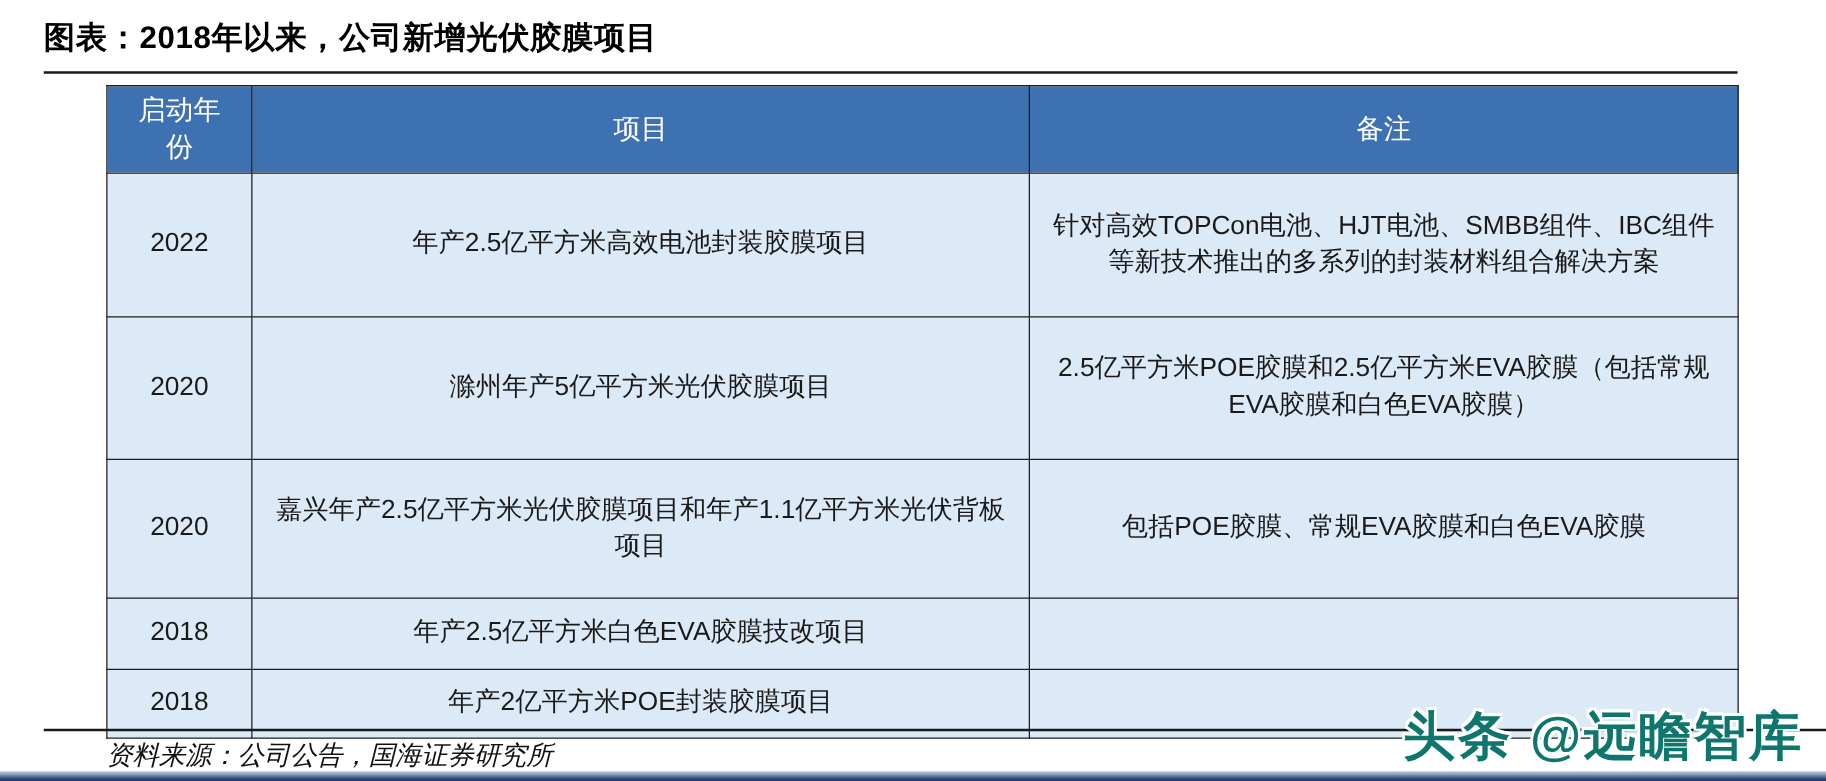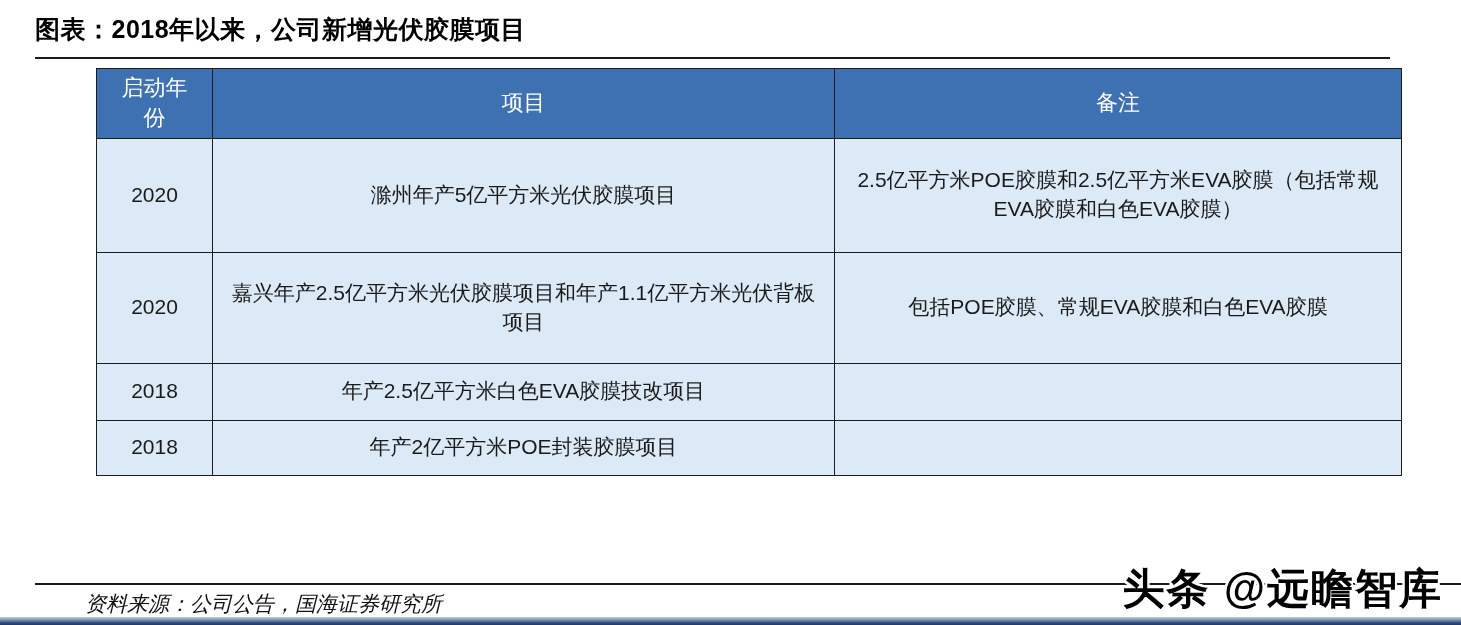--- a/index.html
+++ b/index.html
@@ -23,21 +23,21 @@
   }
   .title-rule {
     position: absolute;
     left: 35px; top: 57px;
     width: 1355px; height: 2px;
     background: #1a1a1a;
   }
 
   table.projects {
     position: absolute;
-    left: 96px; top: 68px;
+    left: 85px; top: 68px;
     width: 1305px;
     border-collapse: collapse;
     table-layout: fixed;
   }
   table.projects col.c-year { width: 116px; }
   table.projects col.c-project { width: 622px; }
   table.projects col.c-note { width: 567px; }
 
   table.projects th, table.projects td {
     border: 1px solid #1c1c1c;
@@ -78,21 +78,21 @@
     color: #111111;
     white-space: nowrap;
     margin-left: 48px;
   }
 
   .watermark {
     position: absolute;
     right: 18px; top: 561px;
     font-size: 42px;
     font-weight: bold;
-    color: #000000;
+    color: #0f766e;
     letter-spacing: 2px;
     white-space: nowrap;
     text-shadow:
       -2px -2px 0 #ffffff, 2px -2px 0 #ffffff,
       -2px 2px 0 #ffffff, 2px 2px 0 #ffffff,
       0 -2px 0 #ffffff, 0 2px 0 #ffffff,
       -2px 0 0 #ffffff, 2px 0 0 #ffffff;
     z-index: 5;
   }
 
@@ -120,20 +120,25 @@
         <col class="c-note">
     </colgroup>
     <thead>
       <tr>
         <th>启动年份</th>
         <th>项目</th>
         <th>备注</th>
       </tr>
     </thead>
     <tbody>
+      <tr class="r-tall-1">
+        <td>2022</td>
+        <td>年产2.5亿平方米高效电池封装胶膜项目</td>
+        <td>针对高效TOPCon电池、HJT电池、SMBB组件、IBC组件等新技术推出的多系列的封装材料组合解决方案</td>
+      </tr>
       <tr class="r-tall-2">
         <td>2020</td>
         <td>滁州年产5亿平方米光伏胶膜项目</td>
         <td>2.5亿平方米POE胶膜和2.5亿平方米EVA胶膜（包括常规EVA胶膜和白色EVA胶膜）</td>
       </tr>
       <tr class="r-tall-3">
         <td>2020</td>
         <td>嘉兴年产2.5亿平方米光伏胶膜项目和年产1.1亿平方米光伏背板项目</td>
         <td>包括POE胶膜、常规EVA胶膜和白色EVA胶膜</td>
       </tr>

